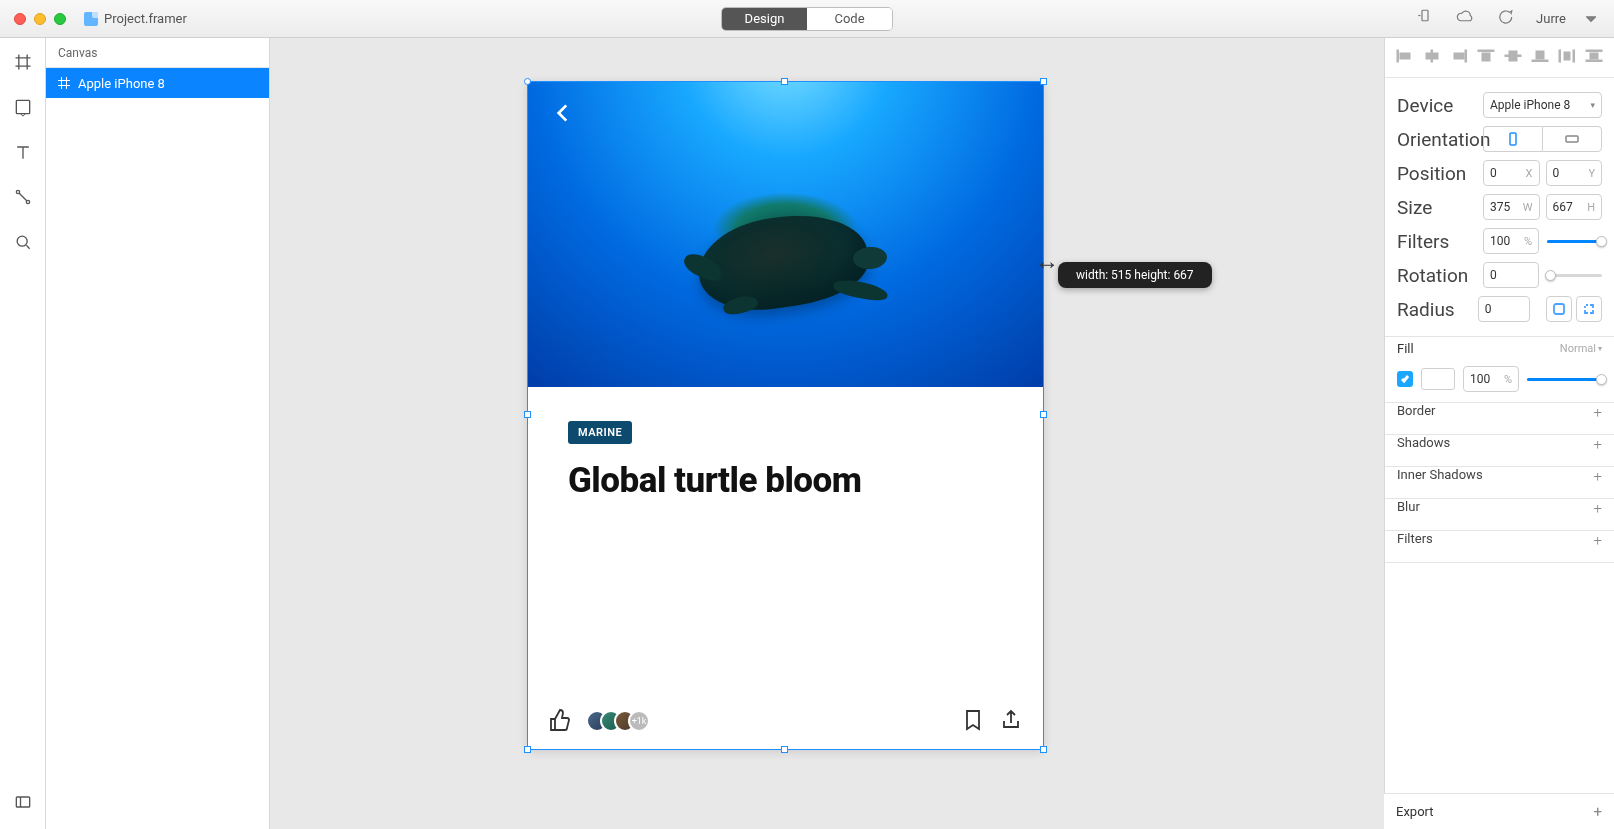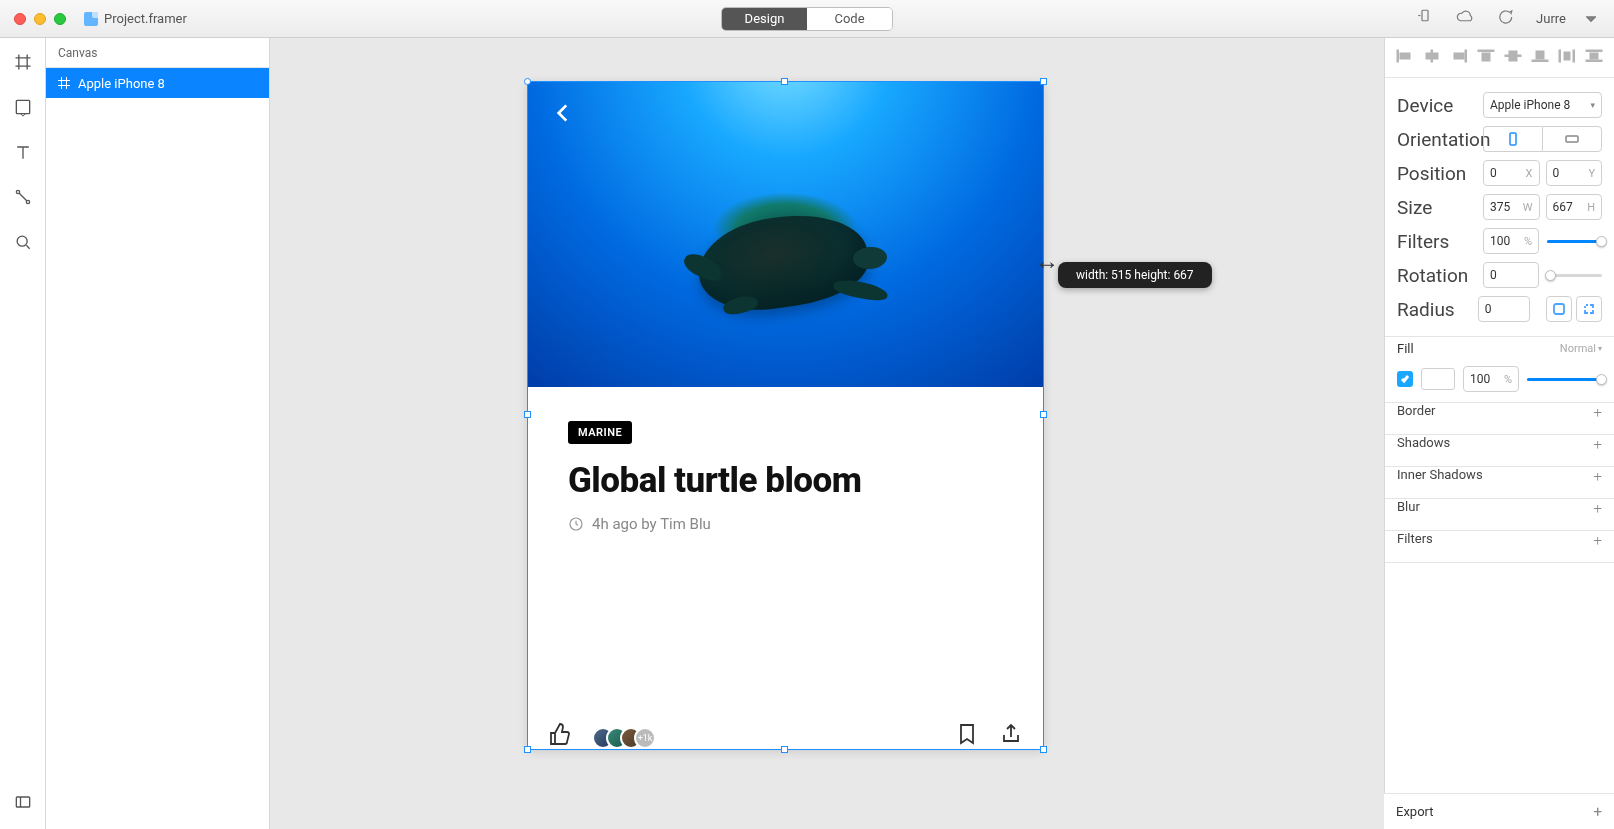--- a/index.html
+++ b/index.html
@@ -136,29 +136,29 @@
   .turtle-head{
     position:absolute;left:325px;top:165px;width:34px;height:22px;border-radius:50%;
     background:#0f3a38;transform:rotate(-5deg);
   }
   .flipper{position:absolute;background:#0c3430;border-radius:50% 60% 40% 50%;}
   .fl1{left:155px;top:175px;width:40px;height:20px;transform:rotate(25deg);}
   .fl2{left:305px;top:200px;width:55px;height:16px;transform:rotate(10deg);}
   .fl3{left:195px;top:215px;width:35px;height:16px;transform:rotate(-15deg);}
 
   .content{padding:34px 40px 0 40px;}
-  .tag{display:inline-block;background:#000000;color:#fff;font-size:11px;font-weight:600;letter-spacing:.5px;padding:5px 10px;border-radius:3px;}
+  .tag{display:inline-block;background:#0c4a6e;color:#fff;font-size:11px;font-weight:600;letter-spacing:.5px;padding:5px 10px;border-radius:3px;}
   .headline{font-size:35px;font-weight:800;letter-spacing:-.5px;margin:16px 0 14px 0;color:#111;}
   .byline{display:flex;align-items:center;gap:8px;color:#888;font-size:15px;}
   .byline svg{width:16px;height:16px;stroke:#999;fill:none;stroke-width:1.8;}
   .lede{margin-top:36px;font-family:Georgia,'Times New Roman',serif;font-size:18px;line-height:1.55;color:#1a1a1a;font-weight:600;}
 
   .article-bar{
     position:absolute;bottom:0;left:0;right:0;height:56px;
-    display:flex;align-items:flex-end;padding:0 20px;gap:20px;
+    display:flex;align-items:center;padding:0 20px;gap:14px;
     background:rgba(255,255,255,.95);
   }
   .article-bar svg{width:24px;height:24px;stroke:#333;fill:none;stroke-width:1.8;}
   .avatars{display:flex;align-items:center;}
   .av{width:22px;height:22px;border-radius:50%;border:2px solid #fff;margin-left:-8px;}
   .av:first-child{margin-left:0;}
   .av1{background:linear-gradient(135deg,#4a6a8a,#2a3a5a);}
   .av2{background:linear-gradient(135deg,#3a8a7a,#1a5a4a);}
   .av3{background:linear-gradient(135deg,#7a5a3a,#4a3a2a);}
   .avmore{background:#bbb;color:#fff;font-size:9px;display:flex;align-items:center;justify-content:center;}
@@ -322,27 +322,20 @@
         </div>
         <div class="turtle-body"></div>
         <div class="turtle-head"></div>
         <div class="flipper fl1"></div>
         <div class="flipper fl2"></div>
         <div class="flipper fl3"></div>
       </div>
       <div class="content">
         <span class="tag">MARINE</span>
         <div class="headline">Global turtle bloom</div>
-        <div class="byline">
-          <svg viewBox="0 0 24 24">
-              <circle cx="12" cy="12" r="9"></circle>
-              <path d="M12 7v5l3 2"></path>
-            </svg>
-          <span>4h ago by Tim Blu</span>
-        </div>
       </div>
       <div class="article-bar">
         <span><svg viewBox="0 0 24 24">
               <path d="M7 22V11l5-9c1.5 0 3 1 3 3l-1 5h5a2 2 0 0 1 2 2l-2 8a2 2 0 0 1-2 2H7zM7 11H3v11h4"></path>
             </svg></span>
         <div class="avatars">
           <div class="av av1"></div>
           <div class="av av2"></div>
           <div class="av av3"></div>
           <div class="av avmore">+1k</div>

